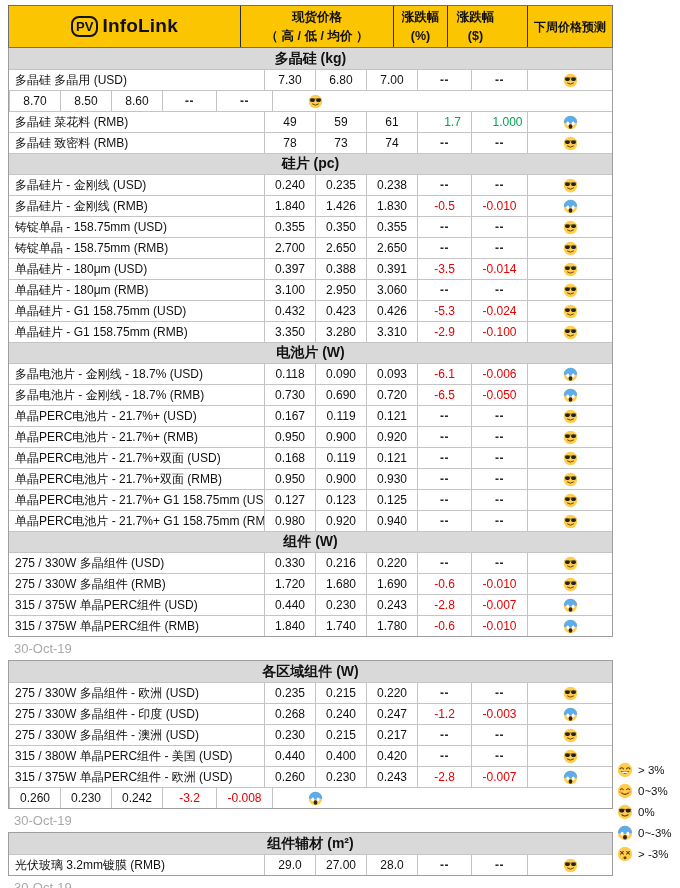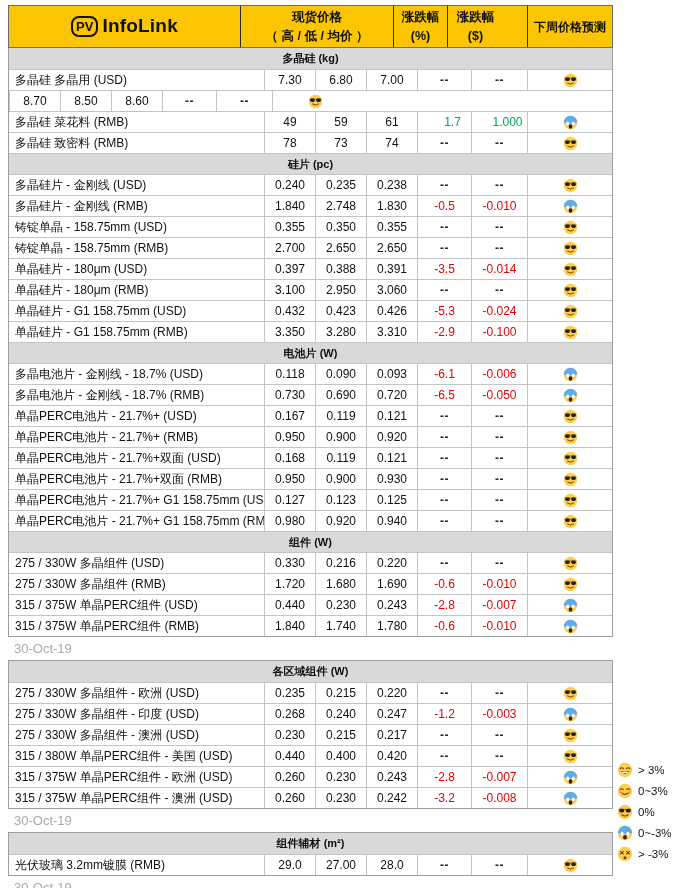--- a/index.html
+++ b/index.html
@@ -55,21 +55,21 @@
     box-sizing: border-box;
     border: 1px solid var(--border-block);
     background: #fff;
   }
   .block.first { border-top: none; }
   .block > div + div { border-top: 1px solid var(--border-light); }
   .section-title {
     height: 21px; box-sizing: border-box;
     background: var(--section-bg);
     display: flex; align-items: center; justify-content: center;
-    font-weight: bold; font-size: 11px; color: #111;
+    font-weight: bold; font-size: 14px; color: #111;
   }
   .row { display: flex; height: 21px; box-sizing: border-box; }
   .cell {
     box-sizing: border-box; height: 100%;
     display: flex; align-items: center; justify-content: center;
     border-left: 1px solid var(--border-light);
     font-size: 12px; color: #111;
     white-space: nowrap; overflow: hidden; flex: none;
   }
   .cell.name { flex: 1 1 auto; justify-content: flex-start; padding-left: 6px; border-left: none; }
@@ -214,21 +214,21 @@
                 <rect x="2.8" y="5.9" width="6.3" height="4.6" rx="2.2" fill="#222"></rect>
                 <rect x="10.9" y="5.9" width="6.3" height="4.6" rx="2.2" fill="#222"></rect>
                 <path d="M6 13.4 Q10 16.6 14 13.4" stroke="#664500" stroke-width="1.3" fill="none" stroke-linecap="round"></path>
               </svg>
             </span>
           </div>
         </div>
         <div class="row">
           <div class="cell name">多晶硅片 - 金刚线 (RMB)</div>
           <div class="cell high">1.840</div>
-          <div class="cell low">2.748</div>
+          <div class="cell low">1.426</div>
           <div class="cell avg">1.830</div>
           <div class="cell pct down">-0.5</div>
           <div class="cell abs down">-0.010</div>
           <div class="cell forecast">
             <span class="emoji">
               <svg viewBox="0 0 20 20">
                 <circle cx="10" cy="10" r="9" fill="#FFCC4D"></circle>
                 <path d="M1 10 A9 9 0 0 1 19 10 Q10 12.6 1 10 Z" fill="#5DADEC"></path>
                 <ellipse cx="6.4" cy="11" rx="1.9" ry="2.5" fill="#fff"></ellipse>
                 <ellipse cx="13.6" cy="11" rx="1.9" ry="2.5" fill="#fff"></ellipse>
@@ -674,21 +674,20 @@
                 <circle cx="10" cy="10" r="9" fill="#FFCC4D"></circle>
                 <path d="M1 10 A9 9 0 0 1 19 10 Q10 12.6 1 10 Z" fill="#5DADEC"></path>
                 <ellipse cx="6.4" cy="11" rx="1.9" ry="2.5" fill="#fff"></ellipse>
                 <ellipse cx="13.6" cy="11" rx="1.9" ry="2.5" fill="#fff"></ellipse>
                 <ellipse cx="10" cy="15.3" rx="2.4" ry="2.9" fill="#262626"></ellipse>
               </svg>
             </span>
           </div>
         </div>
         <div class="row">
-          <div class="cell name">315 / 375W 单晶PERC组件 - 澳洲 (USD)</div>
           <div class="cell high">0.260</div>
           <div class="cell low">0.230</div>
           <div class="cell avg">0.242</div>
           <div class="cell pct down">-3.2</div>
           <div class="cell abs down">-0.008</div>
           <div class="cell forecast">
             <span class="emoji">
               <svg viewBox="0 0 20 20">
                 <circle cx="10" cy="10" r="9" fill="#FFCC4D"></circle>
                 <path d="M1 10 A9 9 0 0 1 19 10 Q10 12.6 1 10 Z" fill="#5DADEC"></path>

